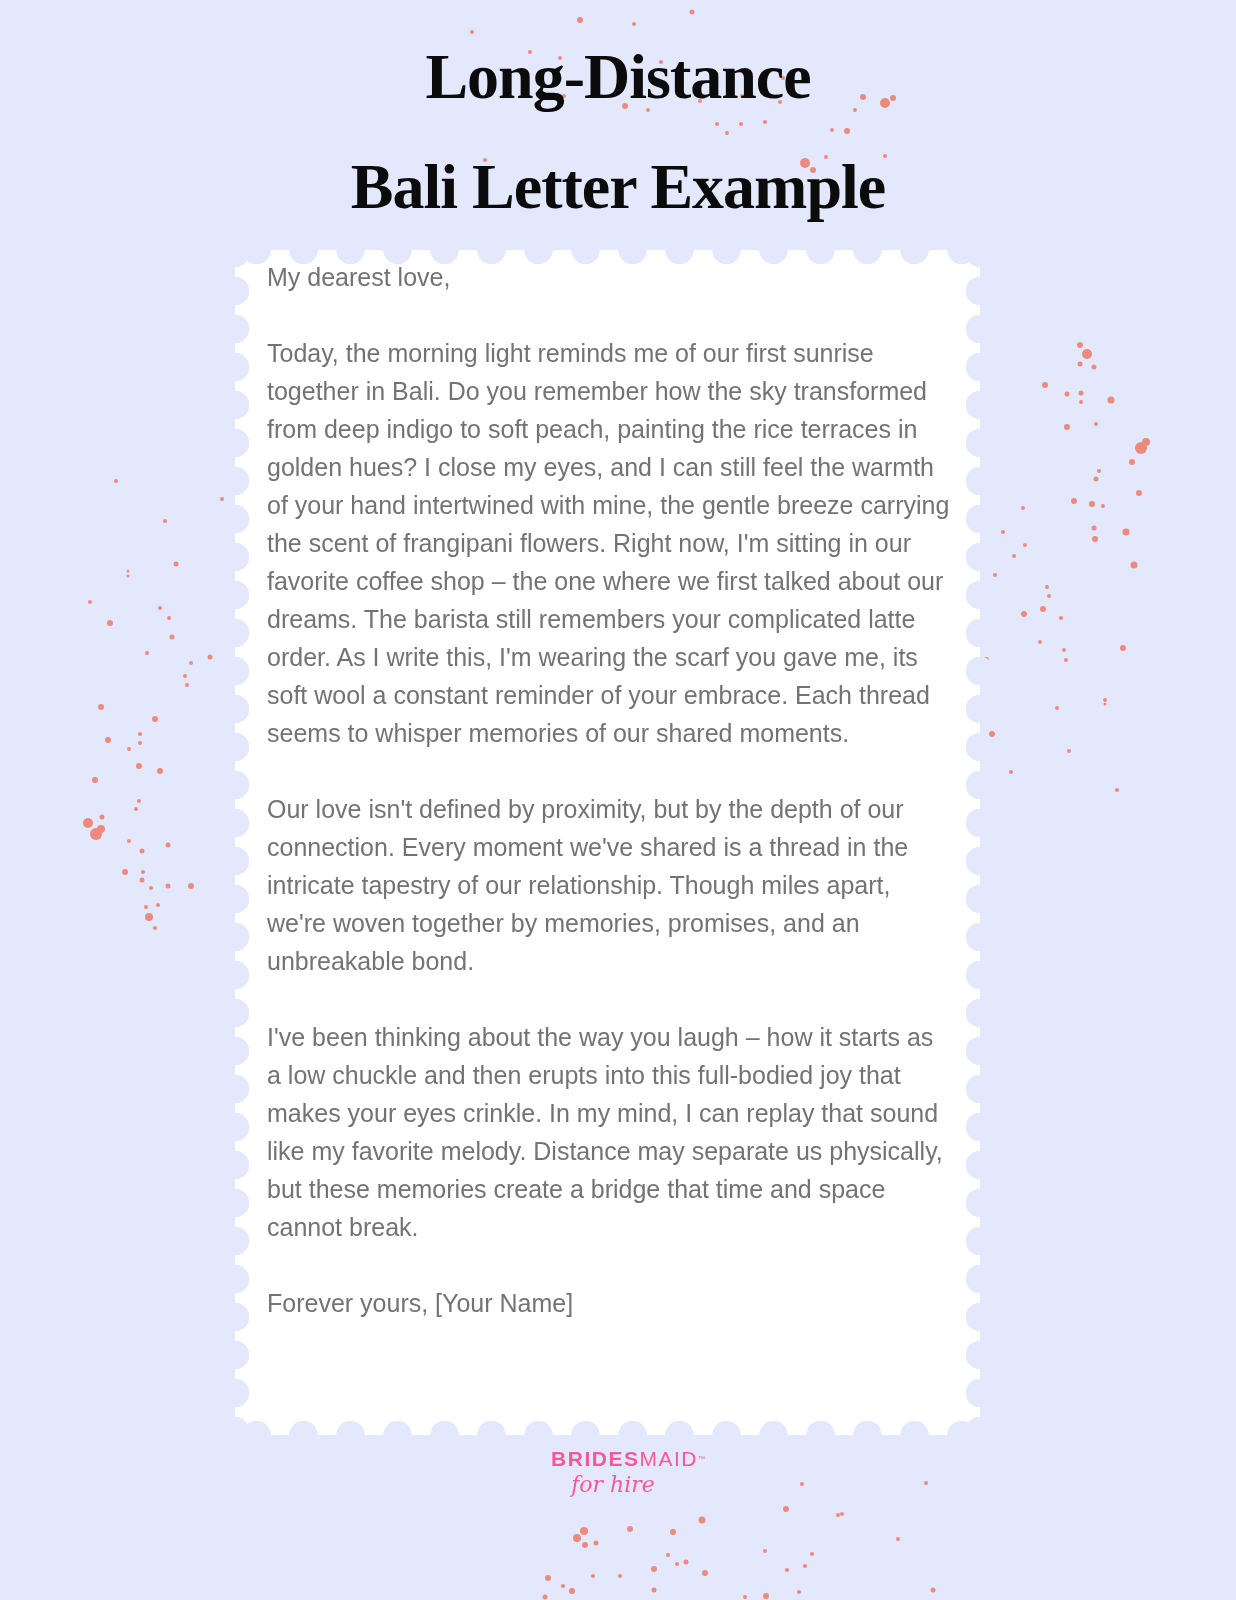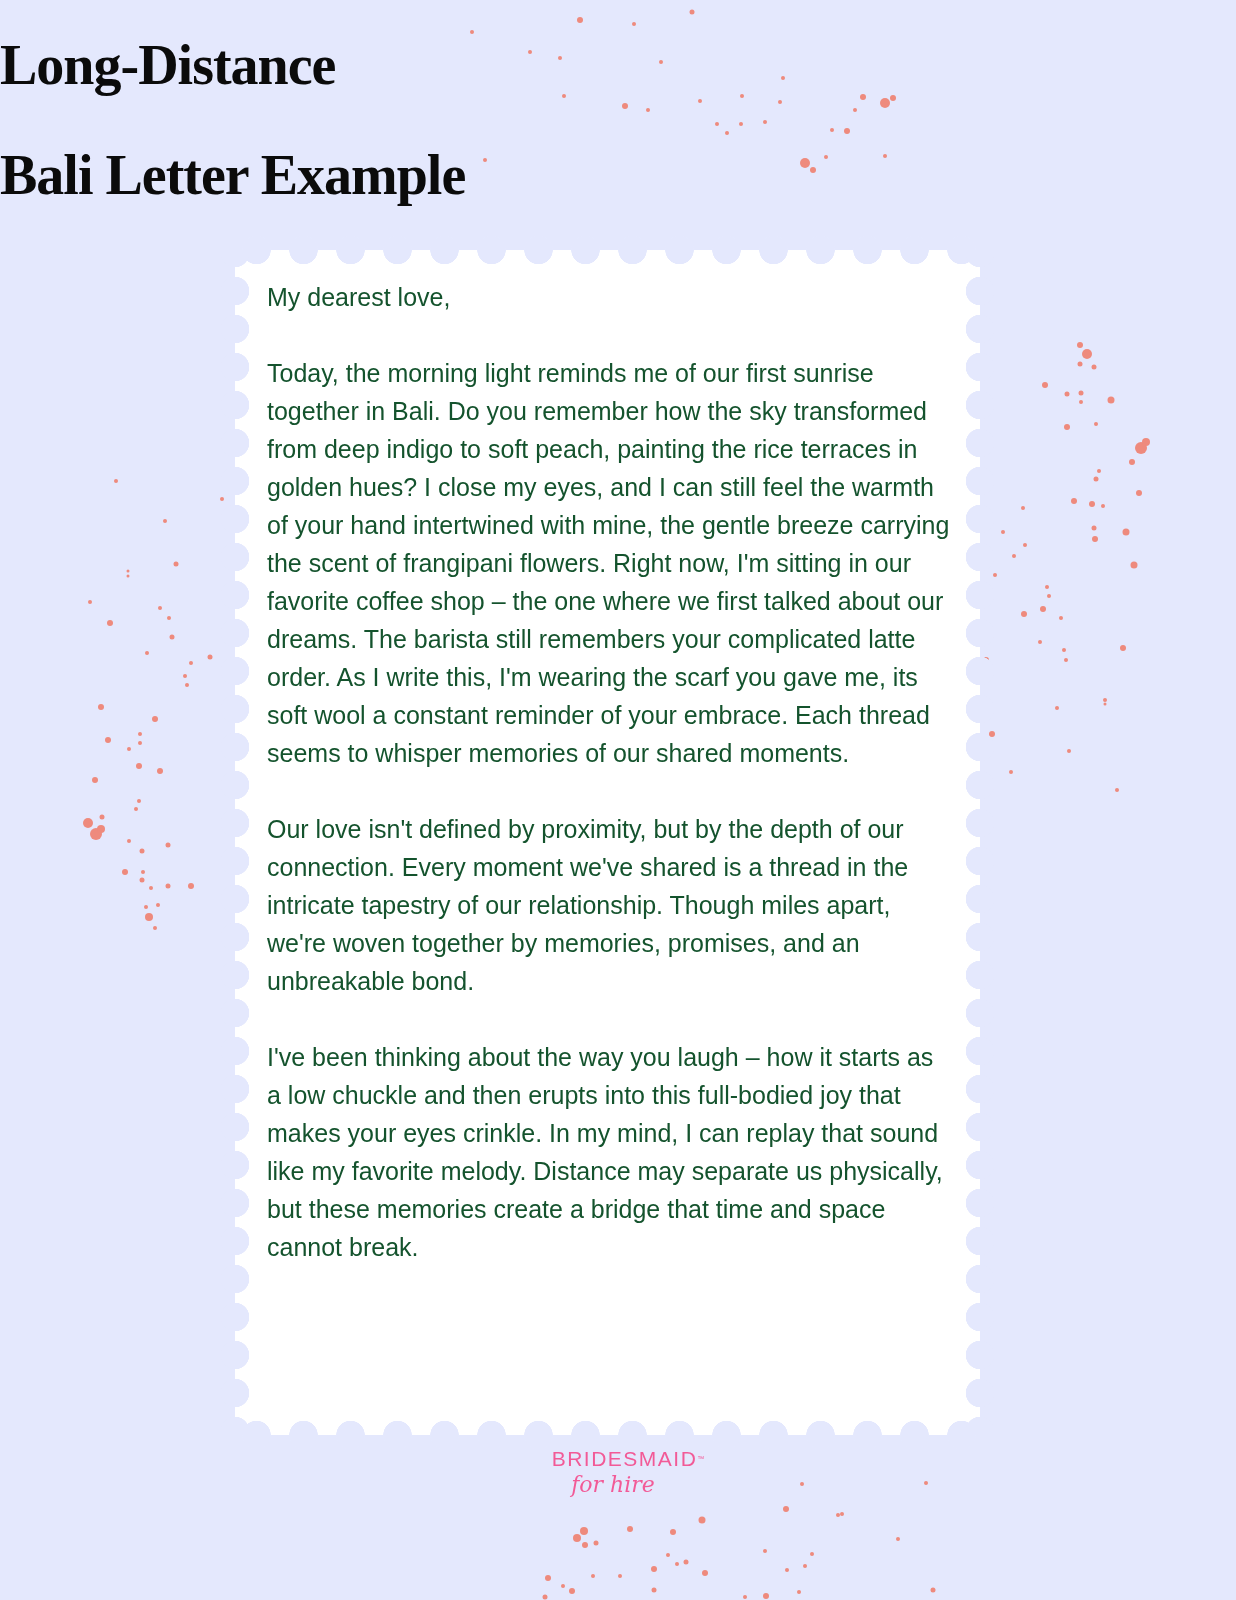--- a/index.html
+++ b/index.html
@@ -4,24 +4,25 @@
 <style>
   html, body { margin: 0; padding: 0; }
   body {
     width: 1236px; height: 1600px; overflow: hidden;
     background: #e4e8fd; position: relative;
     font-family: "Liberation Sans", sans-serif;
   }
   .page { position: absolute; inset: 0; }
 
   .title {
-    position: absolute; left: 0; right: 0; top: 10px;
+    position: absolute; left: 0; right: 0; top: 22px;
+    text-align: center;
     font-family: "Liberation Serif", "DejaVu Serif", serif;
     font-weight: bold; color: #0b0b0b;
-    font-size: 56px; line-height: 110px;
+    font-size: 64px; line-height: 110px;
     letter-spacing: -1px;
     z-index: 2;
   }
   .title span { display: block; }
 
   .splatter { position: absolute; inset: 0; z-index: 1; pointer-events: none; }
 
   
   .stamp {
     position: absolute; left: 235px; top: 250px;
@@ -41,37 +42,37 @@
   .edge-left, .edge-right {
     top: 0; height: 100%; width: 40px;
     background-image: radial-gradient(circle at 50% 50%, #e4e8fd 0 14px, transparent 14.5px);
     background-size: 40px 38px;
     background-repeat: repeat-y;
   }
   .edge-left { left: -20px; background-position: 0 22px; }
   .edge-right { right: -20px; background-position: 0 22px; }
 
   .letter {
-    position: absolute; left: 32px; top: 28px; right: 26px;
+    position: absolute; left: 32px; top: 8px; right: 26px;
     font-family: "Liberation Sans", sans-serif;
-    font-size: 25px; line-height: 38px; color: #14532d;
+    font-size: 25px; line-height: 38px; color: #737373;
   }
   .letter p { margin: 0 0 38px 0; }
   .letter p.closing { margin-bottom: 0; }
 
   .logo {
     position: absolute; left: 0; right: 0; top: 1447px;
     text-align: center; z-index: 2;
   }
   .logo .brand {
     font-family: "Liberation Sans", sans-serif;
     font-size: 21px; letter-spacing: 1.5px; color: #f25a97;
     line-height: 24px;
   }
-  .logo .brand b { font-weight: normal; margin-left: 20px; }
+  .logo .brand b { font-weight: bold; margin-left: 20px; }
   .logo .brand .maid { font-weight: normal; }
   .logo .brand sup { font-size: 7px; vertical-align: top; letter-spacing: 0; }
   .logo .tag {
     font-family: "DejaVu Serif", serif; font-style: italic;
     font-size: 22px; color: #f25a97; line-height: 28px;
     margin-left: -10px;
   }
 </style>
 </head>
 <body>
@@ -248,20 +249,21 @@
     <div class="edge edge-top"></div>
     <div class="edge edge-bottom"></div>
     <div class="edge edge-left"></div>
     <div class="edge edge-right"></div>
 
     <div class="letter">
       <p>My dearest love,</p>
       <p>Today, the morning light reminds me of our first sunrise together in Bali. Do you remember how the sky transformed from deep indigo to soft peach, painting the rice terraces in golden hues? I close my eyes, and I can still feel the warmth of your hand intertwined with mine, the gentle breeze carrying the scent of frangipani flowers. Right now, I'm sitting in our favorite coffee shop – the one where we first talked about our dreams. The barista still remembers your complicated latte order. As I write this, I'm wearing the scarf you gave me, its soft wool a constant reminder of your embrace. Each thread seems to whisper memories of our shared moments.</p>
       <p>Our love isn't defined by proximity, but by the depth of our connection. Every moment we've shared is a thread in the intricate tapestry of our relationship. Though miles apart, we're woven together by memories, promises, and an unbreakable bond.</p>
       <p>I've been thinking about the way you laugh – how it starts as a low chuckle and then erupts into this full-bodied joy that makes your eyes crinkle. In my mind, I can replay that sound like my favorite melody. Distance may separate us physically, but these memories create a bridge that time and space cannot break.</p>
+      <p class="closing">Forever yours, [Your Name]</p>
     </div>
   </div>
 
   <div class="logo">
     <div class="brand">
       <b>BRIDES</b><span class="maid">MAID</span><sup>™</sup>
     </div>
     <div class="tag">for hire</div>
   </div>
 

